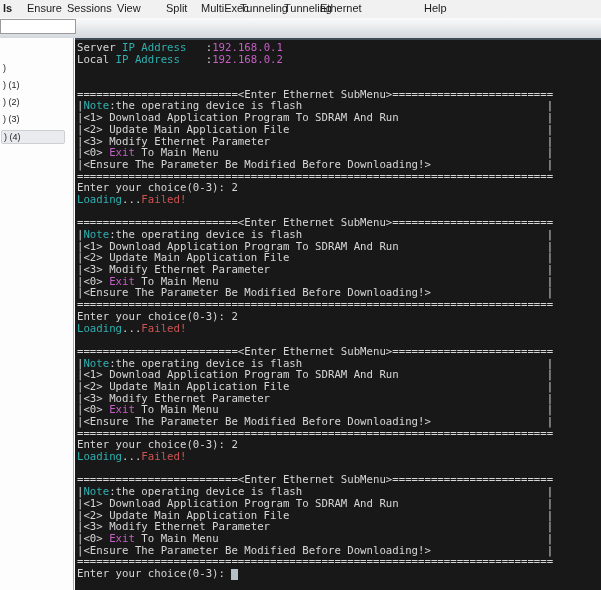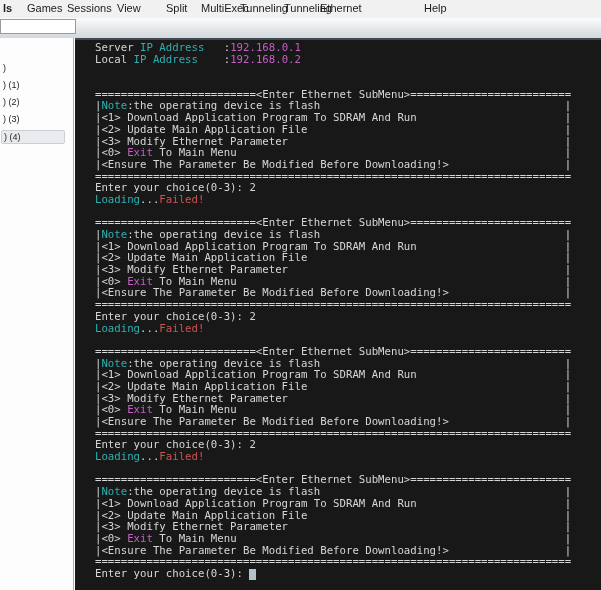--- a/index.html
+++ b/index.html
@@ -40,29 +40,29 @@
               background:#ffffff;font-size:9px;padding:0 2px;z-index:5;}
   .sideitem{position:absolute;left:1px;font-size:9px;color:#1f1f1f;white-space:nowrap;
             padding:1px 2px;cursor:default;}
   .sideitem.selected{background:#e9ebee;border:1px solid #ccd0d4;border-radius:2px;
                      width:64px;box-sizing:border-box;}
 
   
   .terminal{position:absolute;left:75px;top:40px;width:526px;height:550px;background:#181818;
             overflow:hidden;padding:2px 0 0 2px;box-sizing:border-box;cursor:text;}
   .tline{font-family:"DejaVu Sans Mono",monospace;font-size:10.7px;line-height:11.7px;
-         height:11.7px;white-space:pre;color:#d6d6d6;margin-left:18px;}
+         height:11.7px;white-space:pre;color:#d6d6d6;}
   .cursor{display:inline-block;width:0.62em;height:10.5px;vertical-align:text-bottom;}
 </style>
 </head>
 <body>
 
 <div class="menubar">
     <span class="mitem" style="left: 3px; font-weight: bold;">ls</span>
-    <span class="mitem" style="left: 27px;">Games</span>
+    <span class="mitem" style="left: 27px;">Ensure</span>
     <span class="mitem" style="left: 67px;">Sessions</span>
     <span class="mitem" style="left: 117px;">View</span>
     <span class="mitem" style="left: 166px;">Split</span>
     <span class="mitem" style="left: 201px;">MultiExec</span>
     <span class="mitem" style="left: 240px;">Tunneling</span>
     <span class="mitem" style="left: 284px;">Tunneling</span>
     <span class="mitem" style="left: 320px;">Ethernet</span>
     <span class="mitem" style="left: 424px;">Help</span>
   </div>
 

